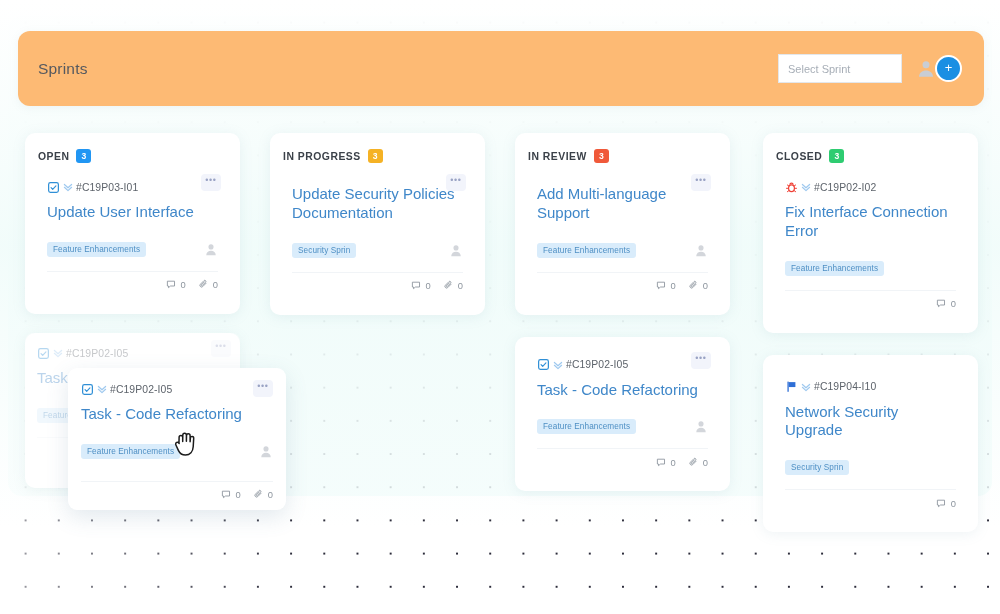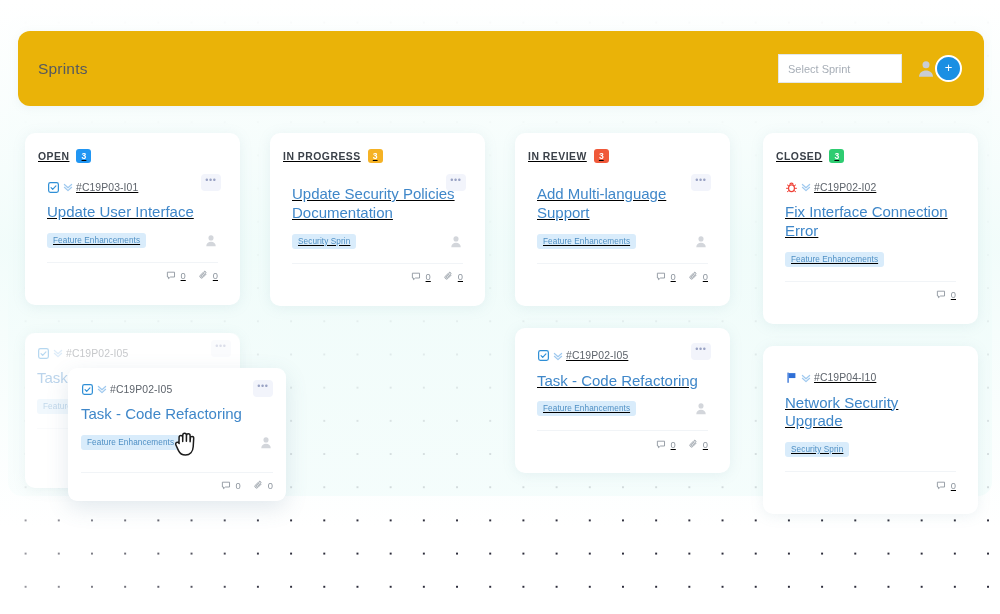--- a/index.html
+++ b/index.html
@@ -36,21 +36,21 @@
     background: rgba(243,253,251,0.82);
     border-radius: 14px;
     pointer-events: none;
   }
 
   
   #header {
     position: absolute;
     left: 18px; top: 31px;
     width: 966px; height: 75px;
-    background: #eab308;
+    background: #fdba74;
     border-radius: 12px;
     box-shadow: 0 2px 10px rgba(120,160,170,0.09);
     display: flex;
     align-items: center;
     padding: 0 22px 0 20px;
   }
   #page-title {
     font-size: 15.5px;
     color: #55595f;
     letter-spacing: 0.2px;
@@ -127,21 +127,20 @@
     font-size: 8.6px;
     font-weight: 700;
     display: flex; align-items: center; justify-content: center;
     padding: 0 4px;
   }
   .col-panel-wrap {
     background: #ffffff;
     border-radius: 10px;
     box-shadow: 0 2px 13px rgba(120,165,175,0.13);
     padding-bottom: 4px;
-    text-decoration: underline;
   }
 
   
   .card {
     background: #ffffff;
     border-radius: 8px;
     margin: 0 10px 10px 10px;
     padding: 11px 12px 8px 12px;
     position: relative;
   }
@@ -174,21 +173,21 @@
     letter-spacing: 0.6px;
     margin-top: -4px;
   }
   .card-title {
     margin-top: 7px;
     font-size: 15px;
     color: #3f87c9;
     line-height: 1.25;
   }
   .card-mid {
-    margin-top: 11px;
+    margin-top: 20px;
     display: flex;
     align-items: center;
   }
   .tag {
     background: #d9ecfb;
     color: #4e8fc4;
     font-size: 8.2px;
     border-radius: 3px;
     padding: 3px 6px;
     letter-spacing: 0.1px;

